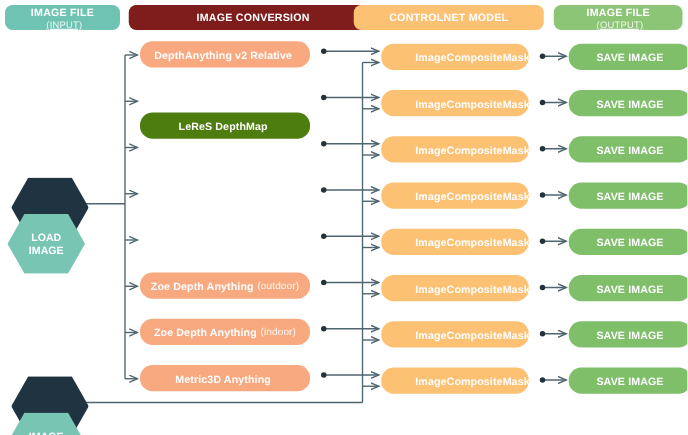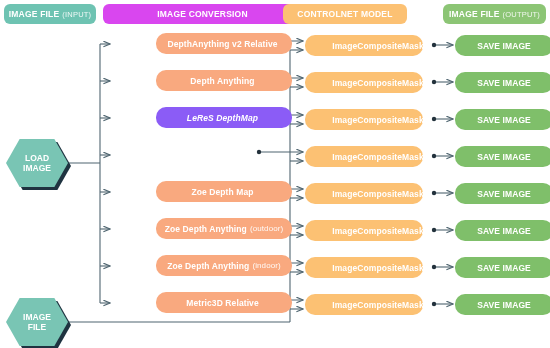--- a/index.html
+++ b/index.html
@@ -29,26 +29,28 @@
     align-items:center;
     justify-content:center;
     box-sizing:border-box;
     height:20px;
     border-radius:6px;
     color:#ffffff;
     font-size:8.5px;
     font-weight:bold;
     letter-spacing:.2px;
     white-space:nowrap;
+    flex-direction:column;
   }
   .hdr .sub{
     font-weight:normal;
     font-size:7.5px;
     margin-left:3px;
     opacity:.88;
+    text-decoration:underline;
   }
   
   .node{
     position:absolute;
     display:flex;
     align-items:center;
     justify-content:center;
     box-sizing:border-box;
     height:21px;
     border-radius:10px;
@@ -57,37 +59,38 @@
     font-weight:bold;
     white-space:nowrap;
     letter-spacing:.1px;
   }
   .node .sub{
     font-weight:normal;
     font-size:8px;
     margin-left:3px;
     opacity:.93;
   }
-  .conv{ left:112px; width:136px;margin-left:44px; }
+  .conv{ left:112px; width:136px; }
   .ctrl{ left:305px; width:118px;padding-left:28px; }
   .save{ left:455px; width:98px; }
   
   .hex{
     position:absolute;
     width:62px;
     height:48px;
     display:flex;
     align-items:center;
     justify-content:center;
     text-align:center;
     color:#ffffff;
     font-size:8.5px;
     font-weight:bold;
     line-height:10px;
     clip-path:polygon(22% 0%, 78% 0%, 100% 50%, 78% 100%, 22% 100%, 0% 50%);
+    margin-top:32px;
   }
   .hexwrap{ position:absolute; }
   .hexshadow{
     position:absolute;
     left:3px; top:3px;
     width:62px; height:48px;
     background:#1f3340;
     clip-path:polygon(22% 0%, 78% 0%, 100% 50%, 78% 100%, 22% 100%, 0% 50%);
   }
 </style>
@@ -164,25 +167,25 @@
       <circle cx="434" cy="267" r="2.2"></circle>
         <circle cx="434" cy="304" r="2.2"></circle>
     </g>
   </svg>
 
   <div class="hdr" style="left:4px; top:4px; width:92px; background:#6ec3b2;">
     <span>IMAGE FILE</span>
     <span class="sub">(INPUT)</span>
   </div>
 
-  <div class="hdr" style="left:103px; top:4px; width:199px; background:#d946ef;">
+  <div class="hdr" style="left:103px; top:4px; width:199px; background:#7f1d1d;">
     <span>IMAGE CONVERSION</span>
   </div>
 
-  <div class="hdr" style="left:283px; top:4px; width:124px; background:#fcc173;">
+  <div class="hdr" style="left:283px; top:4px; width:152px; background:#fcc173;">
     <span>CONTROLNET MODEL</span>
   </div>
 
   <div class="hdr" style="left:443px; top:4px; width:103px; background:#8cc575;">
     <span>IMAGE FILE</span>
     <span class="sub">(OUTPUT)</span>
   </div>
 
   <div class="hexwrap" style="left:6px; top:139px;">
     <div class="hexshadow"></div>
@@ -201,42 +204,34 @@
         <div>IMAGE</div>
         <div>FILE</div>
       </div>
     </div>
   </div>
 
   <div class="node conv" style="top:33px; background:#f9a97f;">
     <span>DepthAnything v2 Relative</span>
     <span class="sub"></span>
   </div>
-  <div class="node conv" style="top:70px; background:#f9a97f;">
-    <span>Depth Anything</span>
-    <span class="sub"></span>
-  </div>
-  <div class="node conv" style="top:107px; background:#8b5cf6;font-style:italic;">
+  <div class="node conv" style="top:90px; background:#4d7c0f;">
     <span>LeReS DepthMap</span>
-    <span class="sub"></span>
-  </div>
-  <div class="node conv" style="top:181px; background:#f9a97f;">
-    <span>Zoe Depth Map</span>
     <span class="sub"></span>
   </div>
   <div class="node conv" style="top:218px; background:#f9a97f;">
     <span>Zoe Depth Anything</span>
     <span class="sub">(outdoor)</span>
   </div>
   <div class="node conv" style="top:255px; background:#f9a97f;">
     <span>Zoe Depth Anything</span>
     <span class="sub">(indoor)</span>
   </div>
   <div class="node conv" style="top:292px; background:#f9a97f;">
-    <span>Metric3D Relative</span>
+    <span>Metric3D Anything</span>
     <span class="sub"></span>
   </div>
 
   <div class="node ctrl" style="top:35px; background:#fcc173;">
     <span>ImageCompositeMask</span>
   </div>
   <div class="node ctrl" style="top:72px; background:#fcc173;">
     <span>ImageCompositeMask</span>
   </div>
   <div class="node ctrl" style="top:109px; background:#fcc173;">

